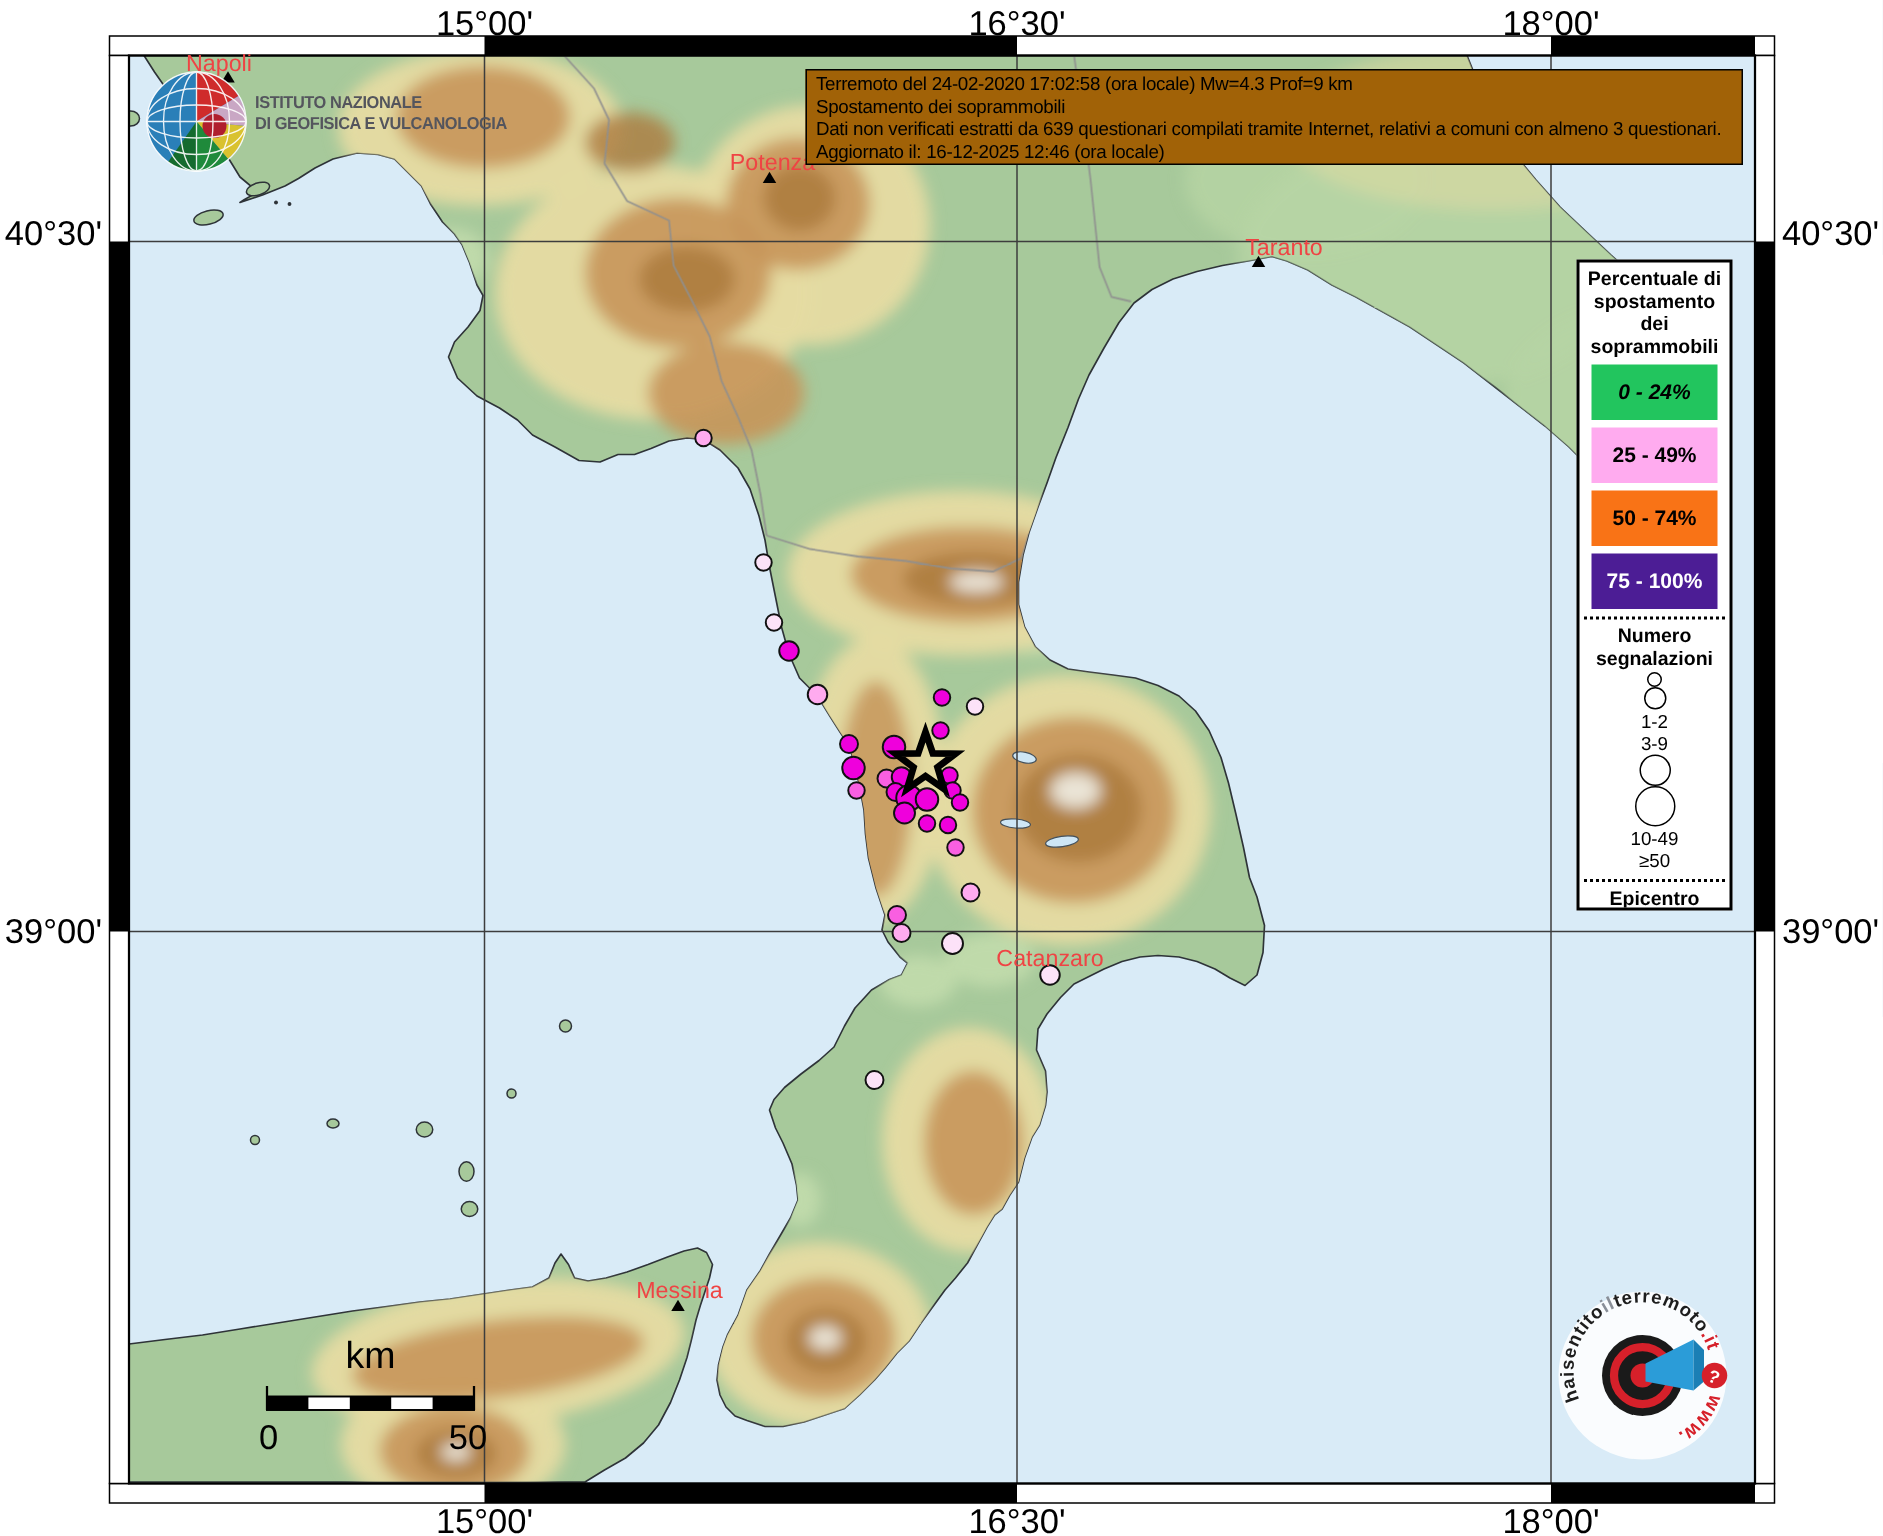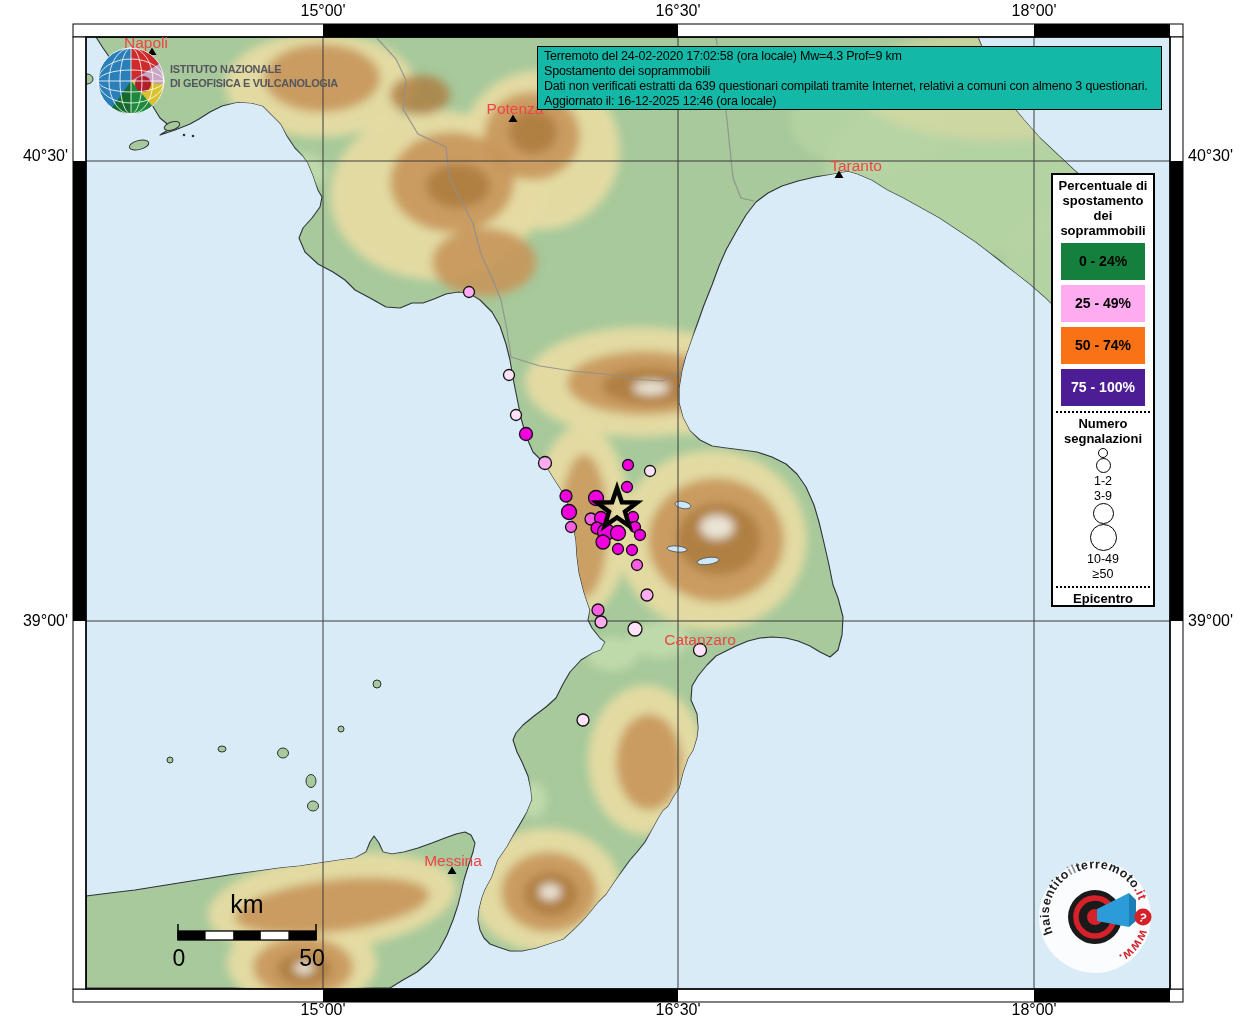--- a/index.html
+++ b/index.html
@@ -1,22 +1,22 @@
 <!DOCTYPE html>
 <html><head>
 <meta charset="utf-8">
 <style>
   html,body{margin:0;padding:0;background:#ffffff;}
   .stage{position:relative;width:1255px;height:1024px;background:#ffffff;overflow:hidden;
          font-family:"Liberation Sans", sans-serif;}
   .stage svg text{font-family:"Liberation Sans", sans-serif;}
-  .coord{position:absolute;font-size:16px;color:#000;white-space:nowrap;}
+  .coord{position:absolute;font-size:23px;color:#000;white-space:nowrap;}
   .coord.center{transform:translateX(-50%);}
   .coord.vcenter{transform:translateY(-50%);}
-  .title-box{position:absolute;left:537px;top:46px;width:625px;height:64px;background:#14b8a6;
+  .title-box{position:absolute;left:537px;top:46px;width:625px;height:64px;background:#a16207;
              border:1px solid #000;box-sizing:border-box;padding:2px 6px;overflow:hidden;}
   .title-box .tl{font-size:12.5px;line-height:15px;letter-spacing:-0.2px;white-space:nowrap;color:#000;}
   .legend{position:absolute;left:1051px;top:173px;width:104px;height:434px;background:#fff;
           border:2px solid #000;box-sizing:border-box;padding-top:3px;overflow:hidden;}
   .legend-title{font-weight:bold;font-size:13px;line-height:15px;text-align:center;color:#000;}
   .swatch{width:84px;height:37px;margin:5px auto 0 auto;text-align:center;line-height:37px;
           font-weight:bold;font-size:14px;color:#000;}
   .legend-divider{border-top:2px dotted #000;margin:5px 3px 3px 3px;height:0;}
   .sig-grid{display:grid;grid-template-columns:1fr;justify-items:center;align-items:center;margin-top:2px;text-align:center;}
   .sig-circle{border:1.6px solid #000;border-radius:50%;background:#fff;}
@@ -277,21 +277,21 @@
 
   <div class="title-box">
     <div class="tl">Terremoto del 24-02-2020 17:02:58 (ora locale) Mw=4.3 Prof=9 km</div>
     <div class="tl">Spostamento dei soprammobili</div>
     <div class="tl">Dati non verificati estratti da 639 questionari compilati tramite Internet, relativi a comuni con almeno 3 questionari.</div>
     <div class="tl">Aggiornato il: 16-12-2025 12:46 (ora locale)</div>
   </div>
 
   <div class="legend">
     <div class="legend-title">Percentuale di spostamento dei soprammobili</div>
-    <div class="swatch" style="background: #15803d; color: rgb(0, 0, 0);">0 - 24%</div>
+    <div class="swatch" style="background: #22c55e; color: rgb(0, 0, 0); font-style: italic;">0 - 24%</div>
     <div class="swatch" style="background: rgb(255, 171, 239); color: rgb(0, 0, 0);">25 - 49%</div>
     <div class="swatch" style="background: #f97316; color: rgb(0, 0, 0);">50 - 74%</div>
     <div class="swatch" style="background: #4c1d95; color: rgb(255, 255, 255);">75 - 100%</div>
     <div class="legend-divider"></div>
     <div class="legend-title">Numero segnalazioni</div>
     <div class="sig-grid">
       <span class="sig-circle" style="width:8px;height:8px;"></span>
       <span class="sig-circle" style="width:13px;height:13px;"></span>
       <span class="sig-label">1-2</span>
       <span class="sig-label">3-9</span>

